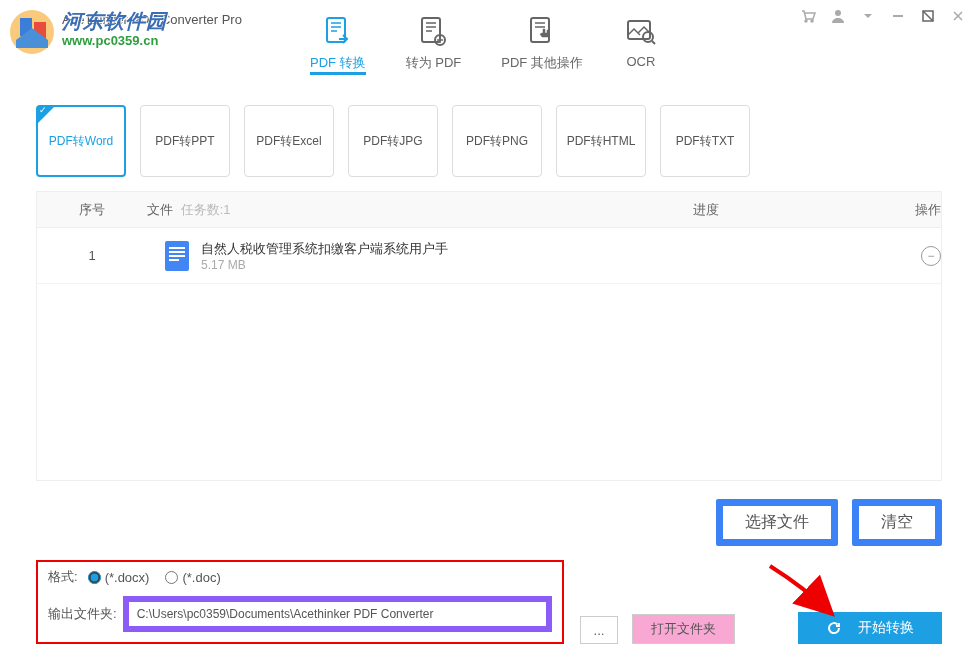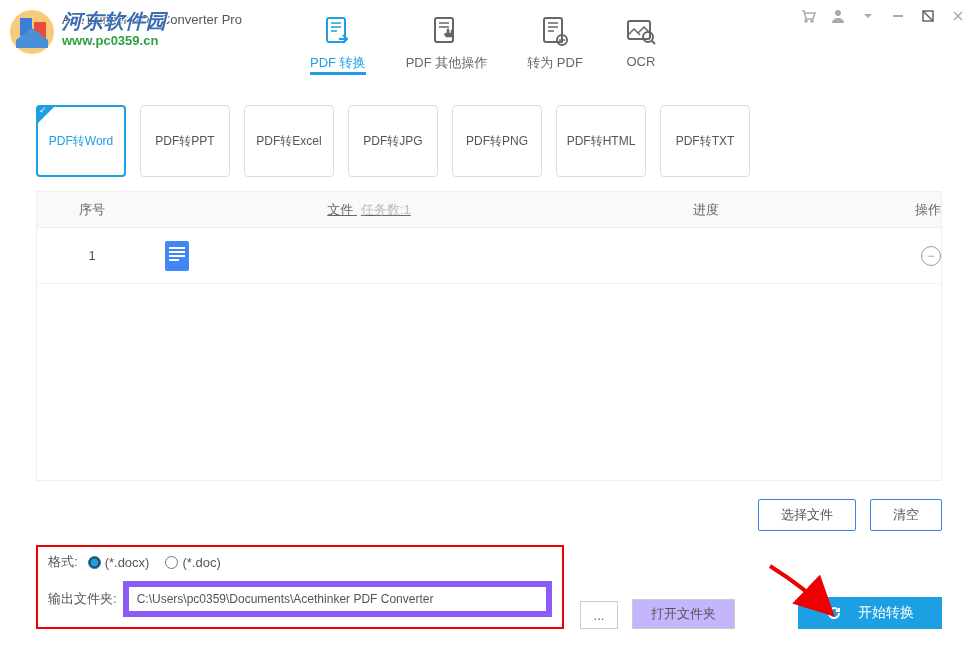--- a/index.html
+++ b/index.html
@@ -28,45 +28,45 @@
     
     .format-row { display: flex; gap: 14px; padding: 20px 36px 14px; }
     .format-tile { width: 90px; height: 72px; border: 1px solid #ddd; border-radius: 4px; display: flex; align-items: center; justify-content: center; font-size: 12px; color: #555; cursor: pointer; position: relative; }
     .format-tile.selected { border: 2px solid #1ca0e3; color: #1ca0e3; }
     .format-tile.selected::before { content: ""; position: absolute; top: 0; left: 0; border-top: 16px solid #1ca0e3; border-right: 16px solid transparent; }
     .format-tile.selected::after { content: "✓"; position: absolute; top: -2px; left: 1px; color: #fff; font-size: 9px; }
     
     .table-area { margin: 0 36px; border: 1px solid #eee; height: 290px; }
     .table-header { display: flex; background: #f9f9f9; height: 36px; align-items: center; color: #666; font-size: 13px; border-bottom: 1px solid #eee; }
     .col-idx { width: 110px; text-align: center; }
-    .col-file { flex: 1; text-align: center; text-decoration: underline; }
+    .col-file { flex: 1; text-align: left; }
     .col-file .sub { color: #bbb; margin-left: 4px; }
     .col-prog { width: 230px; text-align: center; }
     .col-op { width: 120px; text-align: right; }
     
     .table-row { display: flex; height: 56px; align-items: center; border-bottom: 1px solid #f3f3f3; font-size: 13px; color: #555; }
     .file-cell { flex: 1; display: flex; align-items: center; padding-left: 16px; }
     .file-icon { width: 28px; height: 34px; margin-right: 10px; }
     .file-info .fname { color: #333; font-size: 13px; }
     .file-info .fsize { color: #aaa; font-size: 12px; }
     .op-icon { width: 20px; height: 20px; border: 1.5px solid #999; border-radius: 50%; display: inline-flex; align-items: center; justify-content: center; color: #999; font-size: 12px; cursor: pointer; }
     
     .buttons-row { display: flex; justify-content: flex-end; gap: 14px; padding: 18px 36px 0; }
-    .btn-outline { border: 1px solid #3b82f6; background: #fff; padding: 6px 22px; font-size: 13px; color: #555; cursor: pointer; border-radius: 2px; }
+    .btn-outline { border: 7px solid #3b82f6; background: #fff; padding: 6px 22px; font-size: 16px; color: #555; cursor: pointer; border-radius: 2px; }
     
     .bottom-area { padding: 14px 36px 0; position: relative; }
     .format-box { border: 2px solid #e00; padding: 6px 10px 10px; width: 528px; }
     .fmt-row { display: flex; align-items: center; font-size: 13px; color: #555; margin-bottom: 10px; }
     .fmt-row label { margin-right: 10px; }
     .radio-opt { display: inline-flex; align-items: center; margin-right: 16px; cursor: pointer; }
     .radio-opt input { margin-right: 4px; accent-color: #1ca0e3; }
     .out-row { display: flex; align-items: center; font-size: 13px; color: #555; gap: 6px; }
     .out-input { flex: 1; border: 6px solid #8b5cf6; padding: 5px 8px; font-size: 12px; color: #555; }
     .browse-btn { position: absolute; left: 580px; bottom: 0px; border: 1px solid #ccc; background: #fff; width: 38px; height: 28px; cursor: pointer; color: #666; }
-    .open-folder-btn { position: absolute; left: 632px; bottom: 0px; border: 1px solid #ccc; background: #c4b5fd; padding: 5px 18px; font-size: 13px; color: #555; cursor: pointer; }
+    .open-folder-btn { position: absolute; left: 632px; bottom: 0px; border: 1px solid #ccc; background: #f9a8d4; padding: 5px 18px; font-size: 13px; color: #555; cursor: pointer; }
     .start-btn { position: absolute; right: 36px; bottom: 0px; background: #1ca0e3; color: #fff; border: none; padding: 7px 28px; font-size: 14px; cursor: pointer; display: flex; align-items: center; gap: 16px; }
     .start-btn svg { width: 16px; height: 16px; }
     
     .arrow-annotation { position: absolute; left: 760px; top: 558px; pointer-events: none; }
   </style>
 </head>
 <body>
 
 <div class="header">
   <div class="logo-area">
@@ -93,36 +93,36 @@
             <path d="M10 8h10M10 12h10M10 16h6" stroke-width="1.5"></path>
             <path d="M18 24 L26 24 M22 20 L26 24 L22 28" stroke="#1ca0e3"></path>
           </svg>
       </span>
       <span class="tab-label">PDF 转换</span>
     </div>
     <div class="tab">
       <span class="tab-icon">
         <svg viewBox="0 0 34 34" fill="none" stroke="#666" stroke-width="2">
             <rect x="6" y="3" width="18" height="24" rx="2"></rect>
-            <path d="M10 8h10M10 12h10" stroke-width="1.5"></path>
-            <path d="M18 18 L18 14 L20 14 L20 18 L22 18 L22 15 L24 15 L24 22 L17 22 L15 19 L17 18 Z" fill="#666" stroke-width="0.5"></path>
-          </svg>
-      </span>
-      <span class="tab-label">PDF 其他操作</span>
-    </div>
-    <div class="tab">
-      <span class="tab-icon">
-        <svg viewBox="0 0 34 34" fill="none" stroke="#666" stroke-width="2">
-            <rect x="6" y="3" width="18" height="24" rx="2"></rect>
             <path d="M10 8h10M10 12h10M10 16h6" stroke-width="1.5"></path>
             <circle cx="24" cy="25" r="5"></circle>
             <path d="M24 22v6M21 25h6" stroke-width="1.5"></path>
           </svg>
       </span>
       <span class="tab-label">转为 PDF</span>
+    </div>
+    <div class="tab">
+      <span class="tab-icon">
+        <svg viewBox="0 0 34 34" fill="none" stroke="#666" stroke-width="2">
+            <rect x="6" y="3" width="18" height="24" rx="2"></rect>
+            <path d="M10 8h10M10 12h10" stroke-width="1.5"></path>
+            <path d="M18 18 L18 14 L20 14 L20 18 L22 18 L22 15 L24 15 L24 22 L17 22 L15 19 L17 18 Z" fill="#666" stroke-width="0.5"></path>
+          </svg>
+      </span>
+      <span class="tab-label">PDF 其他操作</span>
     </div>
     <div class="tab">
       <span class="tab-icon">
         <svg viewBox="0 0 34 34" fill="none" stroke="#666" stroke-width="2">
             <rect x="4" y="6" width="22" height="18" rx="2"></rect>
             <path d="M4 20 L10 14 L16 20 M14 18 L20 12 L26 18" stroke-width="1.5"></path>
             <circle cx="24" cy="22" r="5"></circle>
             <path d="M28 26 L31 29"></path>
           </svg>
       </span>
@@ -181,20 +181,24 @@
     <div class="file-cell">
       <div class="file-icon">
         <svg viewBox="0 0 28 34">
             <rect x="2" y="2" width="24" height="30" rx="2" fill="#4285f4"></rect>
             <rect x="6" y="8" width="16" height="2" fill="#fff"></rect>
             <rect x="6" y="12" width="16" height="2" fill="#fff"></rect>
             <rect x="6" y="16" width="16" height="2" fill="#fff"></rect>
             <rect x="6" y="20" width="10" height="2" fill="#fff"></rect>
           </svg>
       </div>
+      <div class="file-info">
+        <div class="fname">自然人税收管理系统扣缴客户端系统用户手</div>
+        <div class="fsize">5.17 MB</div>
+      </div>
     </div>
     <div class="col-prog"></div>
     <div class="col-op">
       <span class="op-icon">−</span>
     </div>
   </div>
 </div>
 
 <div class="buttons-row">
   <button class="btn-outline">选择文件</button>

